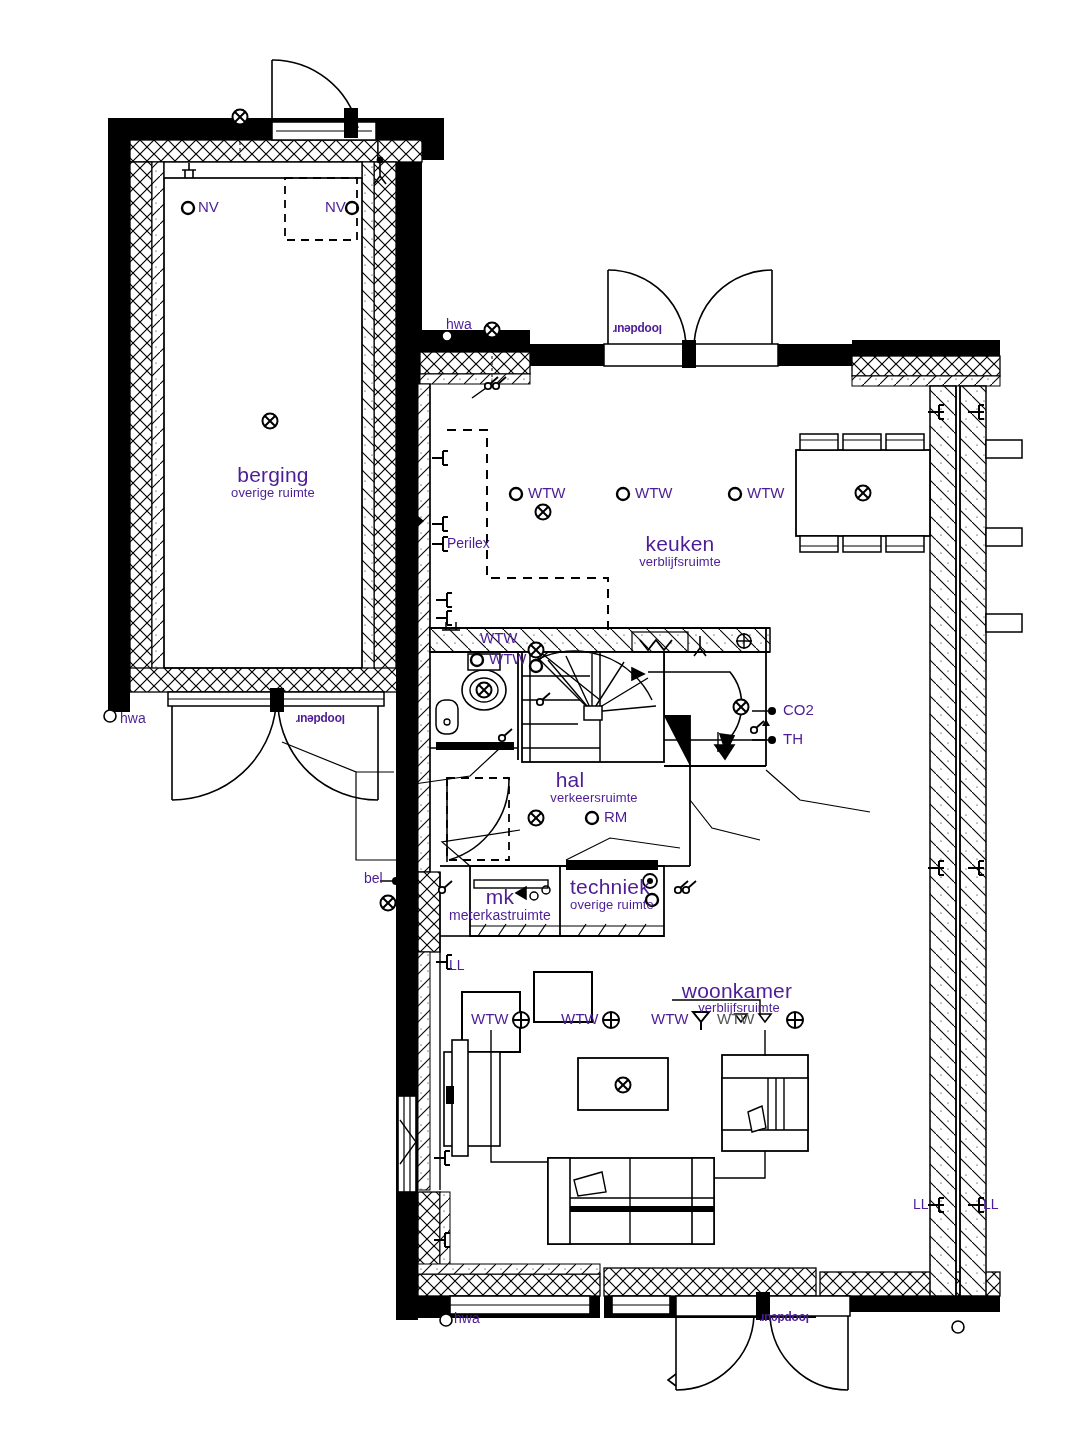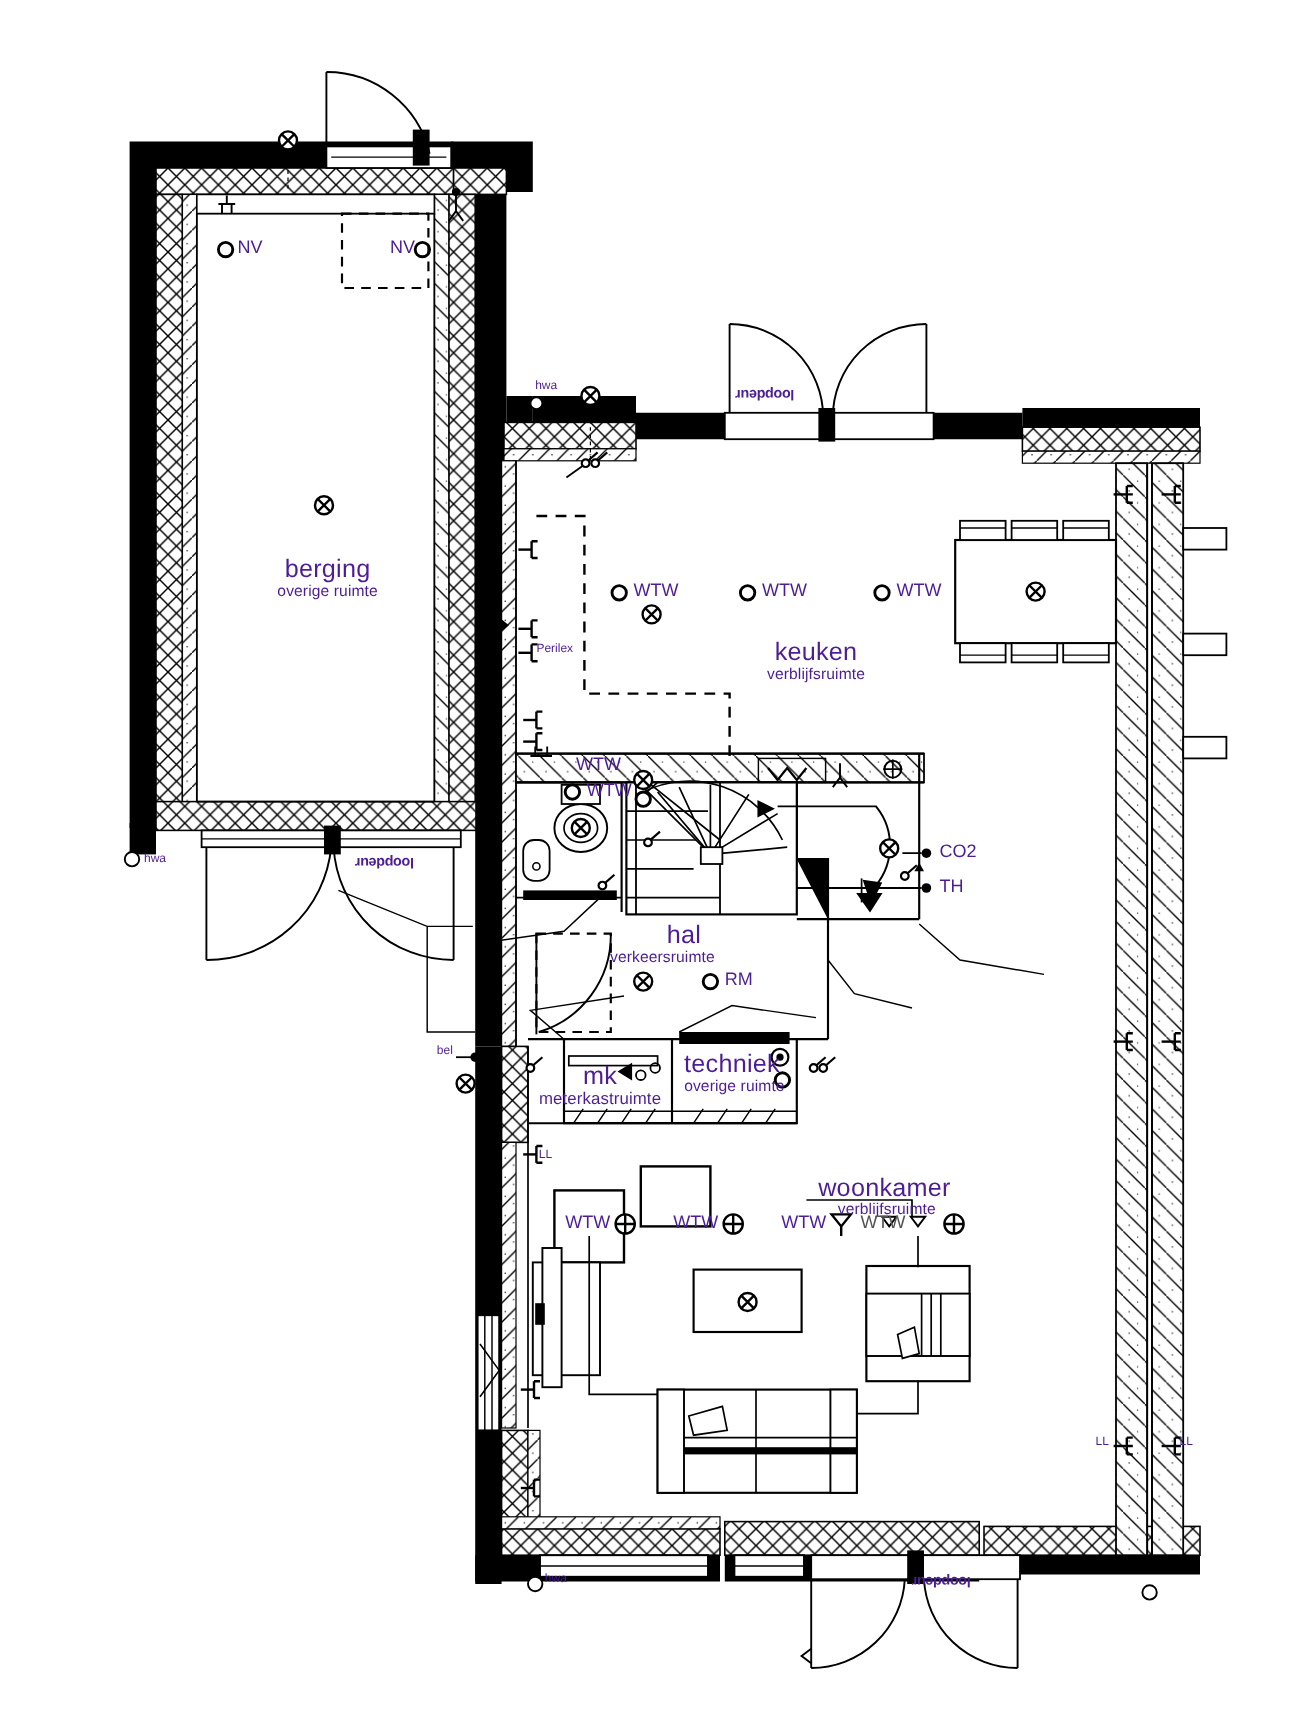--- a/index.html
+++ b/index.html
@@ -4,21 +4,21 @@
 <style>
   html,body{margin:0;padding:0;background:#ffffff;}
   body{width:1080px;height:1440px;overflow:hidden;
        font-family:"Liberation Sans", sans-serif;color:#000;}
   #stage{position:relative;width:1080px;height:1440px;background:#fff;}
   #plan{position:absolute;left:0;top:0;}
   .lbl{position:absolute;white-space:nowrap;color:#4c1d95;}
   .room-name{font-size:21px;letter-spacing:.2px;}
   .room-sub{font-size:13px;letter-spacing:.1px;}
   .tag{font-size:15px;}
-  .tag-s{font-size:10px;text-align:center;}
+  .tag-s{font-size:14px;text-align:center;}
   .door-lbl{font-size:12px;font-weight:bold;letter-spacing:-0.3px;}
   .flip{transform:rotate(180deg);transform-origin:center center;}
   .ctr{text-align:left;transform:translateX(-50%);}
 </style>
 </head>
 <body>
 
 <div id="stage">
 
 <svg id="plan" width="1080" height="1440" viewBox="0 0 1080 1440">
@@ -436,21 +436,21 @@
   </g>
 </svg>
 
 <div class="lbl room-name ctr" style="left:273px;top:463px">berging</div>
 <div class="lbl room-sub  ctr" style="left:273px;top:485px">overige ruimte</div>
 
 <div class="lbl room-name ctr" style="left:680px;top:532px">keuken</div>
 <div class="lbl room-sub  ctr" style="left:680px;top:554px">verblijfsruimte</div>
 
 <div class="lbl room-name ctr" style="left:570px;top:768px">hal</div>
-<div class="lbl room-sub  ctr" style="left:552px;top:790px">verkeersruimte</div>
+<div class="lbl room-sub  ctr" style="left:594px;top:790px">verkeersruimte</div>
 
 <div class="lbl room-name ctr" style="left:610px;top:875px">techniek</div>
 <div class="lbl room-sub  ctr" style="left:612px;top:897px">overige ruimte</div>
 
 <div class="lbl room-name ctr" style="left:500px;top:885px">mk</div>
 <div class="lbl room-sub  ctr" style="left:500px;top:907px;font-size:14px">meterkastruimte</div>
 
 <div class="lbl room-name ctr" style="left:737px;top:979px">woonkamer</div>
 <div class="lbl room-sub  ctr" style="left:739px;top:1000px">verblijfsruimte</div>
 

